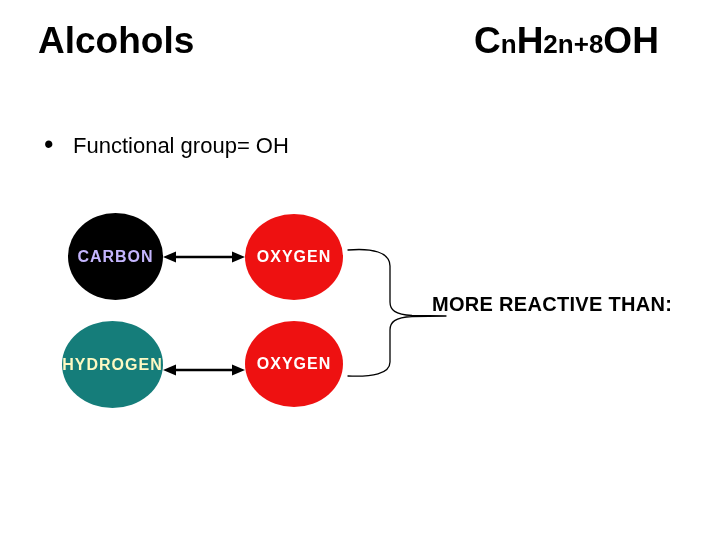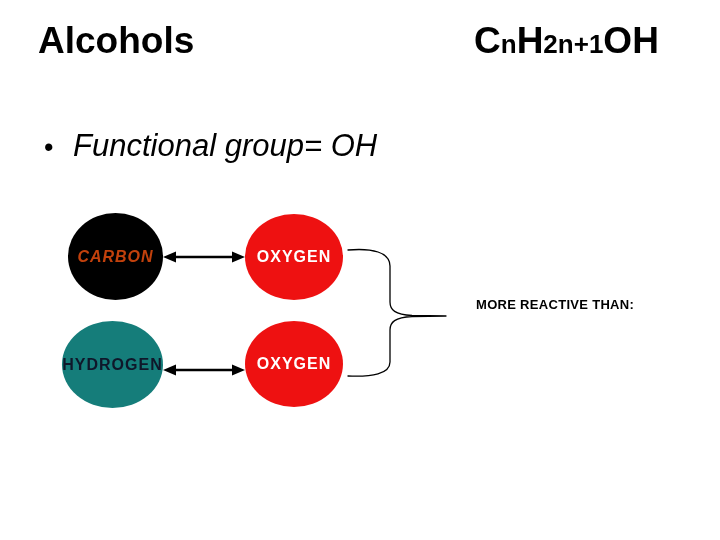--- a/index.html
+++ b/index.html
@@ -37,23 +37,22 @@
     top: 127px;
     display: flex;
     align-items: baseline;
     white-space: nowrap;
   }
   .bullet-marker {
     font-size: 27px;
     width: 29px;
   }
   .bullet-text {
-    font-size: 31px;
+    font-size: 22px;
     line-height: 38px;
-    font-style: italic;
   }
   .node {
     position: absolute;
     border-radius: 50%;
     display: flex;
     align-items: center;
     justify-content: center;
   }
   .node .node-label {
     font-size: 16px;
@@ -67,52 +66,52 @@
   #node-hydrogen      { left: 62px;  top: 321px; width: 101px; height: 87px; }
   #node-oxygen-bottom { left: 245px; top: 321px; width: 98px;  height: 86px; }
   .overlay {
     position: absolute;
     left: 0; top: 0;
     width: 720px; height: 540px;
     pointer-events: none;
   }
   .note {
     position: absolute;
-    left: 476px;
+    left: 432px;
     top: 294px;
-    font-size: 13px;
+    font-size: 20px;
     font-weight: bold;
     line-height: 21px;
     letter-spacing: 0.3px;
     white-space: nowrap;
     text-align: center;
   }
 </style>
 </head>
 <body>
 
 <div class="slide">
 
   <div class="title">Alcohols</div>
 
-  <div class="formula"><span>C</span><span class="sub">n</span><span>H</span><span class="sub">2n+1</span><span>OH</span></div>
+  <div class="formula"><span>C</span><span class="sub">n</span><span>H</span><span class="sub">2n+8</span><span>OH</span></div>
 
   <div class="bullet-line">
     <span class="bullet-marker">•</span>
     <span class="bullet-text">Functional group= OH</span>
   </div>
 
   <div class="node" id="node-carbon" style="background: rgb(0, 0, 0);">
-    <span class="node-label" style="color: #c2410c; font-style: italic;">CARBON</span>
+    <span class="node-label" style="color: #c4b5fd;">CARBON</span>
   </div>
   <div class="node" id="node-oxygen-top" style="background: rgb(238, 17, 17);">
     <span class="node-label" style="color: rgb(255, 255, 255);">OXYGEN</span>
   </div>
   <div class="node" id="node-hydrogen" style="background: rgb(21, 125, 122);">
-    <span class="node-label" style="color: #0f172a;">HYDROGEN</span>
+    <span class="node-label" style="color: #fef9c3;">HYDROGEN</span>
   </div>
   <div class="node" id="node-oxygen-bottom" style="background: rgb(238, 17, 17);">
     <span class="node-label" style="color: rgb(255, 255, 255);">OXYGEN</span>
   </div>
 
   <svg class="overlay" viewBox="0 0 720 540" xmlns="http://www.w3.org/2000/svg">
 
     <g stroke="#000" fill="#000">
       <line x1="173" y1="257" x2="235" y2="257" stroke-width="2.6"></line>
       <polygon points="163,257 176,251.5 176,262.5" stroke="none"></polygon>

